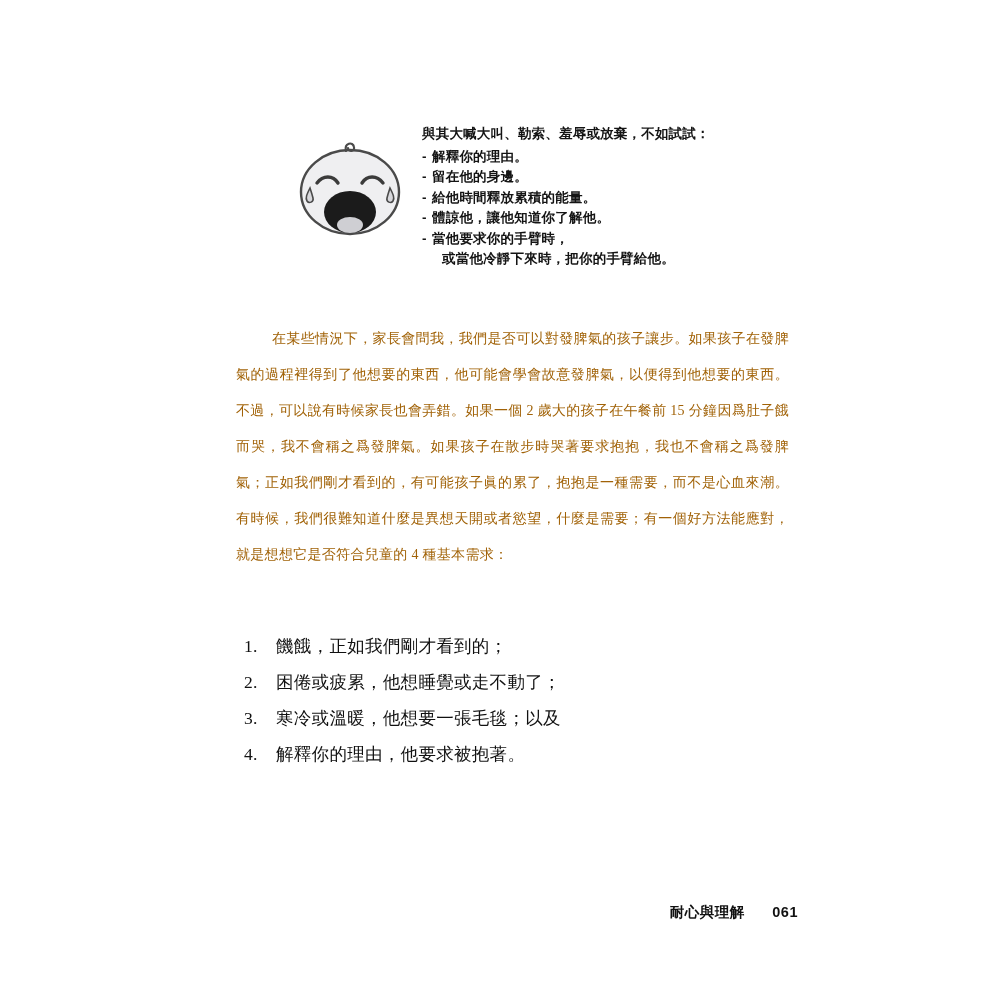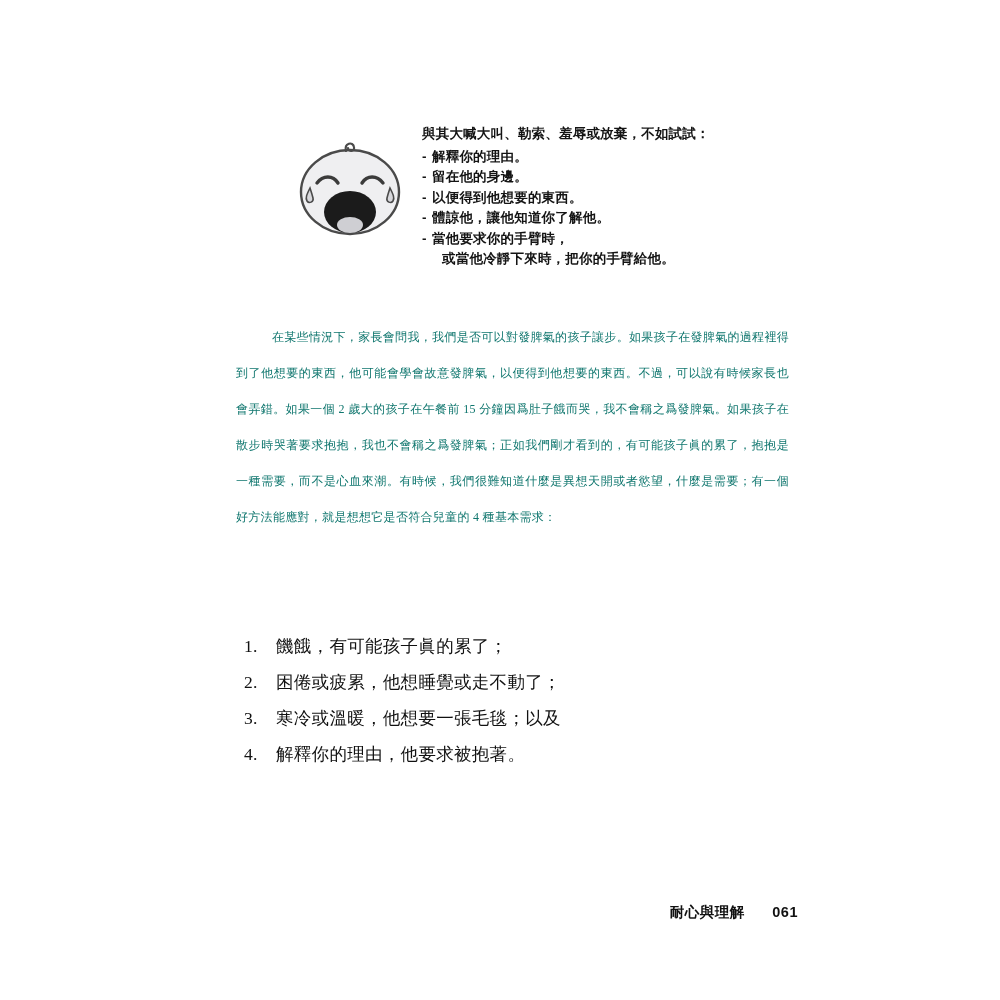--- a/index.html
+++ b/index.html
@@ -73,23 +73,23 @@
     top: 0;
   }
   .callout-list li .cont {
     display: block;
     padding-left: 10px;
   }
 
   
   .body-para {
     position: absolute;
-    font-size: 12px;
+    font-size: 14px;
     line-height: 36px;
-    color: #0f766e;
+    color: #a16207;
     text-align: justify;
     letter-spacing: 0.3px;
   }
   #para-1 {
     left: 228px;
     top: 307px;
     width: 553px;
     text-indent: 36px;
   }
   #para-2 {
@@ -177,41 +177,41 @@
         <li>
           <span class="dash">-</span>
           <span>解釋你的理由。</span>
         </li>
         <li>
           <span class="dash">-</span>
           <span>留在他的身邊。</span>
         </li>
         <li>
           <span class="dash">-</span>
-          <span>以便得到他想要的東西。</span>
+          <span>給他時間釋放累積的能量。</span>
         </li>
         <li>
           <span class="dash">-</span>
           <span>體諒他，讓他知道你了解他。</span>
         </li>
         <li>
           <span class="dash">-</span>
           <span>當他要求你的手臂時，</span>
           <span class="cont">或當他冷靜下來時，把你的手臂給他。</span>
         </li>
       </ul>
     </div>
   </div>
 
   <p class="body-para" id="para-1">在某些情況下，家長會問我，我們是否可以對發脾氣的孩子讓步。如果孩子在發脾氣的過程裡得到了他想要的東西，他可能會學會故意發脾氣，以便得到他想要的東西。不過，可以說有時候家長也會弄錯。如果一個 2 歲大的孩子在午餐前 15 分鐘因爲肚子餓而哭，我不會稱之爲發脾氣。如果孩子在散步時哭著要求抱抱，我也不會稱之爲發脾氣；正如我們剛才看到的，有可能孩子眞的累了，抱抱是一種需要，而不是心血來潮。有時候，我們很難知道什麼是異想天開或者慾望，什麼是需要；有一個好方法能應對，就是想想它是否符合兒童的 4 種基本需求：</p>
 
   <ol class="num-list">
     <li>
       <span class="marker">1.</span>
-      <span>饑餓，有可能孩子眞的累了；</span>
+      <span>饑餓，正如我們剛才看到的；</span>
     </li>
     <li>
       <span class="marker">2.</span>
       <span>困倦或疲累，他想睡覺或走不動了；</span>
     </li>
     <li>
       <span class="marker">3.</span>
       <span>寒冷或溫暖，他想要一張毛毯；以及</span>
     </li>
     <li>

